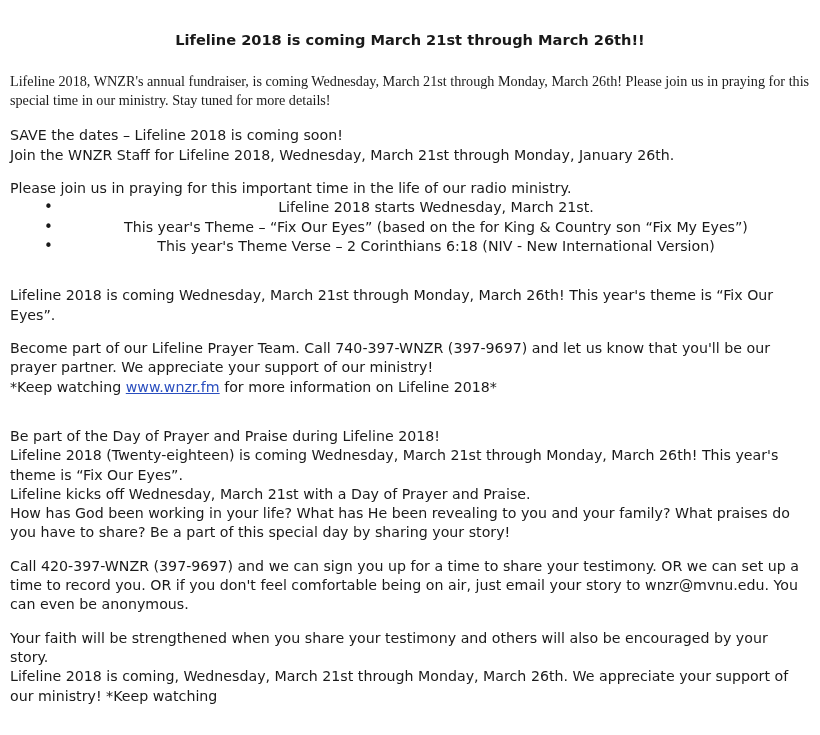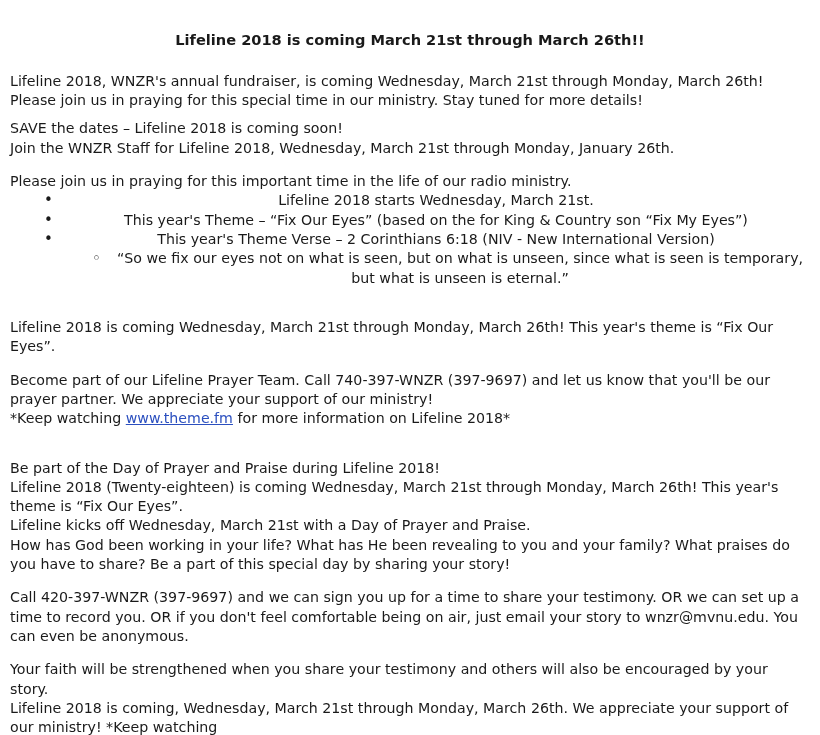--- a/index.html
+++ b/index.html
@@ -24,21 +24,22 @@
   .title {
     text-align: center;
     font-weight: bold;
     font-size: 14.6px;
     margin: 0 0 22px 0;
   }
   p {
     margin: 0 0 0 0;
   }
   .para {
-    margin-bottom: 9px;
+    margin-bottom: 16px;
+    font-family: Liberation Serif, serif;
   }
   .tight {
     margin-bottom: 0;
   }
   .head {
     font-weight: normal;
     margin: 0;
   }
   .spacer-sm { height: 14px; }
   .spacer-lg { height: 30px; }
@@ -98,36 +99,31 @@
   <p class="tight">Join the WNZR Staff for Lifeline 2018, Wednesday, March 21st through Monday, January 26th.</p>
 
   <div class="spacer-sm"></div>
 
   <p class="tight">Please join us in praying for this important time in the life of our radio ministry.</p>
 
   <ul class="bullets">
     <li><span>Lifeline 2018 starts Wednesday, March 21st.</span></li>
     <li><span>This year's Theme – </span><span class="b">“Fix Our Eyes”</span><span> (based on the for King &amp; Country son “Fix My Eyes”)</span></li>
     <li><span>This year's Theme Verse – 2 Corinthians 6:18 (NIV - New International Version)</span>
-      <ul class="sub">
-        <li>
-            <span class="quote-indent">“So we fix our eyes not on what is seen, but on what is unseen, since what is seen is temporary, but what is unseen is eternal.”</span>
-          </li>
-      </ul>
     </li>
   </ul>
 
   <div class="spacer-lg"></div>
 
   <p class="tight">Lifeline 2018 is coming Wednesday, March 21st through Monday, March 26th!  This year's theme is “Fix Our Eyes”.</p>
 
   <div class="spacer-sm"></div>
 
   <p class="tight">Become part of our Lifeline Prayer Team. Call 740-397-WNZR (397-9697) and let us know that you'll be our prayer partner. We appreciate your support of our ministry!</p>
-  <p class="tight"><span>*Keep watching </span><a class="link" href="#">www.theme.fm</a><span> for more information on Lifeline 2018*</span></p>
+  <p class="tight"><span>*Keep watching </span><a class="link" href="#">www.wnzr.fm</a><span> for more information on Lifeline 2018*</span></p>
 
   <div class="spacer-lg"></div>
 
   <p class="head">Be part of the Day of Prayer and Praise during Lifeline 2018!</p>
   <p class="tight">Lifeline 2018 (Twenty-eighteen) is coming Wednesday, March 21st through Monday, March 26th!  This year's theme is “Fix Our Eyes”.</p>
   <p class="tight">Lifeline kicks off Wednesday, March 21st with a Day of Prayer and Praise.</p>
   <p class="tight">How has God been working in your life? What has He been revealing to you and your family? What praises do you have to share? Be a part of this special day by sharing your story!</p>
 
   <div class="spacer-sm"></div>
 

